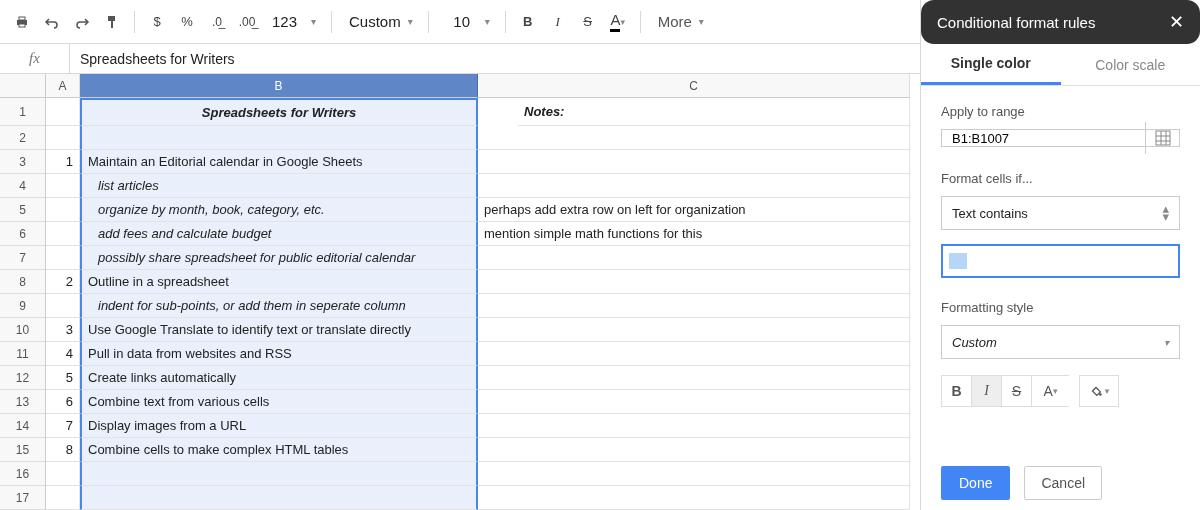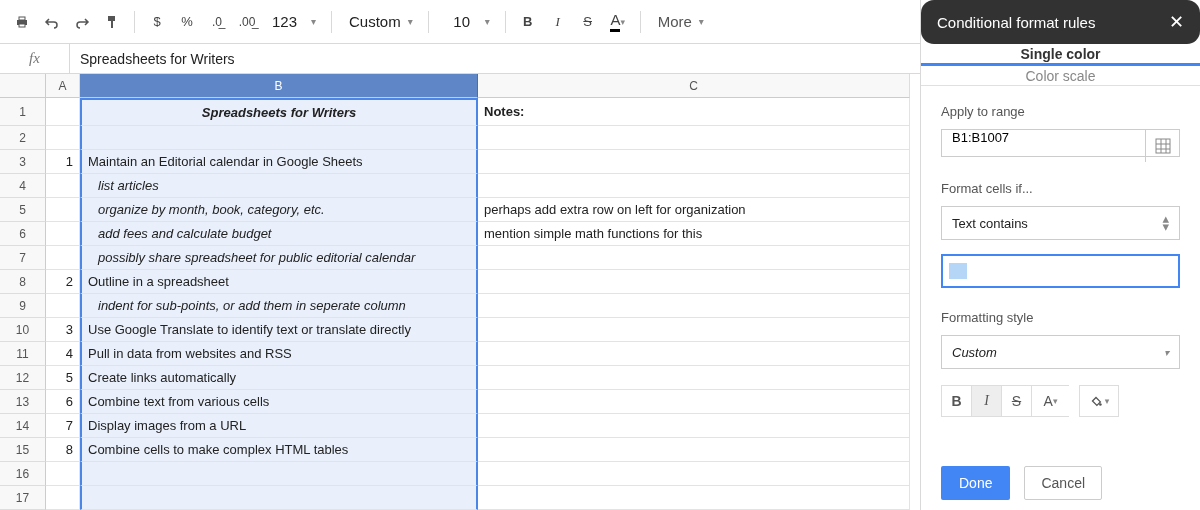--- a/index.html
+++ b/index.html
@@ -24,36 +24,36 @@
     
     .sheet { display: grid; grid-template-columns: 46px 34px 398px 432px; }
     .hdr { background: #f8f8f8; border-right: 1px solid #ddd; border-bottom: 1px solid #ccc; height: 24px; display:flex; align-items:center; justify-content:center; font-size:12px; color: #555; }
     .hdr.sel { background: #5f86c6; color: #fff; border-right-color: #4a6fa5; }
     .rownum { background: #f8f8f8; border-right: 1px solid #ccc; border-bottom: 1px solid #ddd; display:flex; align-items:center; justify-content:center; font-size: 12px; color: #555; height: 24px; }
     .cell { border-right: 1px solid #e3e3e3; border-bottom: 1px solid #e3e3e3; height: 24px; padding: 0 6px; display: flex; align-items: center; font-size: 13px; overflow: hidden; white-space: nowrap; }
     .selcol { background: #e9f0fb; border-right: 2px solid #4a86e8; border-left: 2px solid #4a86e8; }
     .selcol-first { border-top: 2px solid #4a86e8; }
     .tall { height: 28px; }
     .title-cell { font-style: italic; font-weight: bold; justify-content: center; }
-    .notes-cell { font-weight: bold; }
+    .notes-cell { font-style: italic; font-weight: bold; margin-left: 40px; }
     .italic-cell { font-style: italic; }
     .acol { justify-content: flex-end; }
     .select-all { background: #f8f8f8; border-right: 1px solid #ccc; border-bottom: 1px solid #ccc; height: 24px; }
     .indent { padding-left: 16px; }
 
     
     .side-panel { position: absolute; top: 0; right: 0; width: 280px; height: 510px; background: #fff; border-left: 1px solid #d9d9d9; }
     .panel-head { background: #323232; color: #fff; height: 44px; display:flex; align-items:center; justify-content: space-between; padding: 0 16px; font-size: 15px; border-radius: 13px; }
     .close-x { cursor: pointer; font-size: 18px; }
-    .tabs { display: flex; height: 42px; border-bottom: 1px solid #e0e0e0; flex-direction: column; }
+    .tabs { display: flex; height: 42px; border-bottom: 1px solid #e0e0e0; }
     .tab { flex: 1; display:flex; align-items:center; justify-content:center; font-size: 14px; color: #888; cursor: pointer; }
     .tab.active { color: #333; border-bottom: 3px solid #4285f4; font-weight: bold; }
     .panel-body { padding: 18px 20px; }
     .sec-label { font-size: 13px; color: #555; margin-bottom: 10px; }
-    .range-row { display:flex; align-items:flex-start; border: 1px solid #ccc; height: 28px; margin-bottom: 24px; }
+    .range-row { display:flex; align-items:center; border: 1px solid #ccc; height: 18px; margin-bottom: 24px; }
     .range-input { flex: 1; border: none; padding: 0 10px; font-size: 13px; outline: none; }
     .grid-btn { width: 34px; height: 32px; border-left: 1px solid #ccc; display:flex; align-items:center; justify-content:center; cursor:pointer; color: #777; }
     .select-row { border: 1px solid #ccc; height: 34px; display:flex; align-items:center; justify-content: space-between; padding: 0 10px; margin-bottom: 14px; cursor:pointer; font-size: 13px; }
     .caret-updown { color: #888; font-size: 13px; line-height: 8px; display:flex; flex-direction:column; }
     .value-input { border: 2px solid #4285f4; height: 34px; display:flex; align-items:center; padding: 0 6px; margin-bottom: 22px; gap: 6px; }
     .swatch { width: 18px; height: 16px; background: #b5d6f7; }
     .fmt-btns { display: flex; align-items: center; gap: 0; height: 36px; }
     .fmt-btn { width: 30px; height: 32px; border: 1px solid #ddd; border-right: none; display:flex; align-items:center; justify-content:center; cursor:pointer; font-size: 14px; color: #555; background: #fff; }
     .fmt-btn:last-child { border-right: 1px solid #ddd; }
     .fmt-btn.active { background: #eee; }

